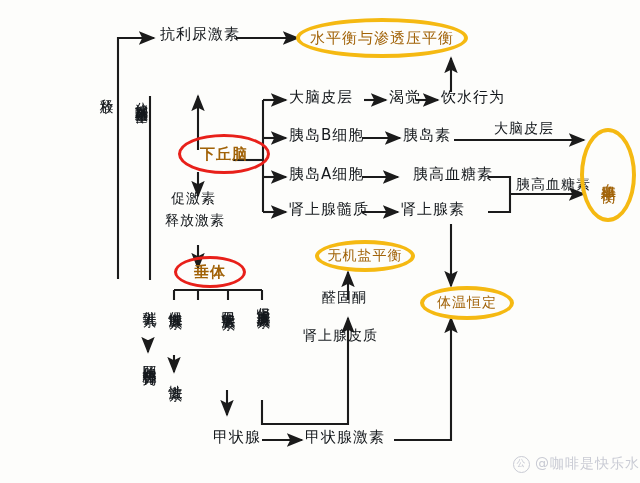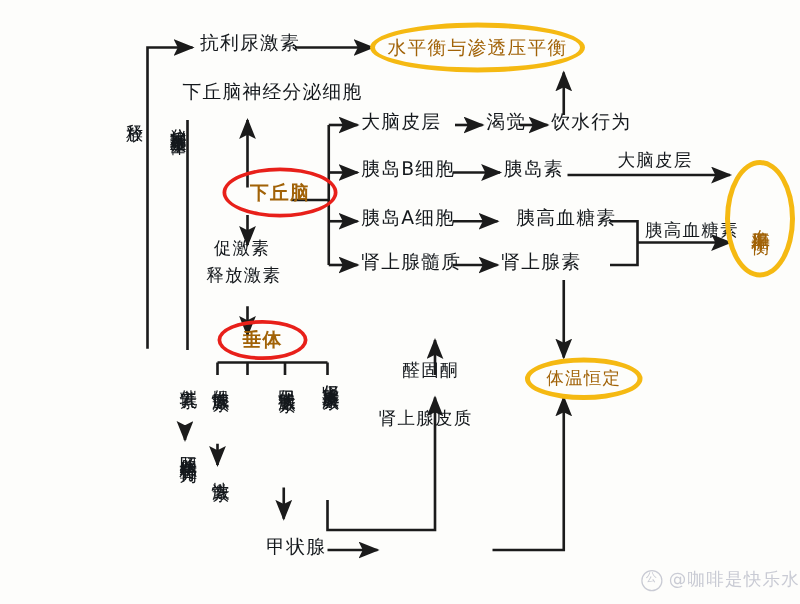--- a/index.html
+++ b/index.html
@@ -107,21 +107,20 @@
       <path d="M380,440 L437,440 L437,318" marker-end="url(#ah)"></path>
     </g>
   </svg>
 
   <div class="node" style="left:146px;top:27px;">抗利尿激素</div>
 
   <div class="ell ell-yel" style="left:282px;top:18px;width:172px;height:40px;">
     <span>水平衡与渗透压平衡</span>
   </div>
 
-  <div class="node" style="left:132px;top:66px;">下丘脑神经分泌细胞</div>
 
   <div class="lbl vert" style="left:84px;top:88px;">释放</div>
   <div class="lbl vert" style="left:118px;top:92px;font-size:13px;">分泌抗利尿激素至垂体</div>
 
   <div class="ell ell-red" style="left:164px;top:134px;width:92px;height:40px;">
     <span style="font-weight:600;">下丘脑</span>
   </div>
 
   <div class="node" style="left:275px;top:90px;">大脑皮层</div>
   <div class="node" style="left:375px;top:90px;">渴觉</div>
@@ -150,23 +149,27 @@
   </div>
 
   <div class="lbl vert" style="left:127px;top:300px;font-size:14px;">催乳素</div>
   <div class="lbl vert" style="left:127px;top:354px;font-size:14px;">照顾幼崽育雏行为</div>
 
   <div class="lbl vert" style="left:153px;top:300px;font-size:14px;">促性腺激素</div>
   <div class="lbl vert" style="left:153px;top:374px;font-size:14px;">性激素</div>
 
   <div class="lbl vert" style="left:206px;top:300px;font-size:14px;">促甲状腺激素</div>
   <div class="node" style="left:199px;top:430px;">甲状腺</div>
+  <div class="node" style="left:291px;top:430px;">甲状腺激素</div>
 
   <div class="lbl vert" style="left:241px;top:296px;font-size:14px;">促肾上腺皮质激素</div>
 
+  <div class="ell ell-yel" style="left:301px;top:240px;width:100px;height:32px;">
+    <span style="font-size:14px;">无机盐平衡</span>
+  </div>
   <div class="node" style="left:308px;top:290px;font-size:14px;">醛固酮</div>
   <div class="node" style="left:289px;top:328px;font-size:14px;">肾上腺皮质</div>
 
   <div class="ell ell-yel" style="left:406px;top:286px;width:94px;height:34px;">
     <span style="font-size:14px;">体温恒定</span>
   </div>
 
   <div class="watermark">
     <span class="wm-badge">公</span>
     <span>@咖啡是快乐水</span>

